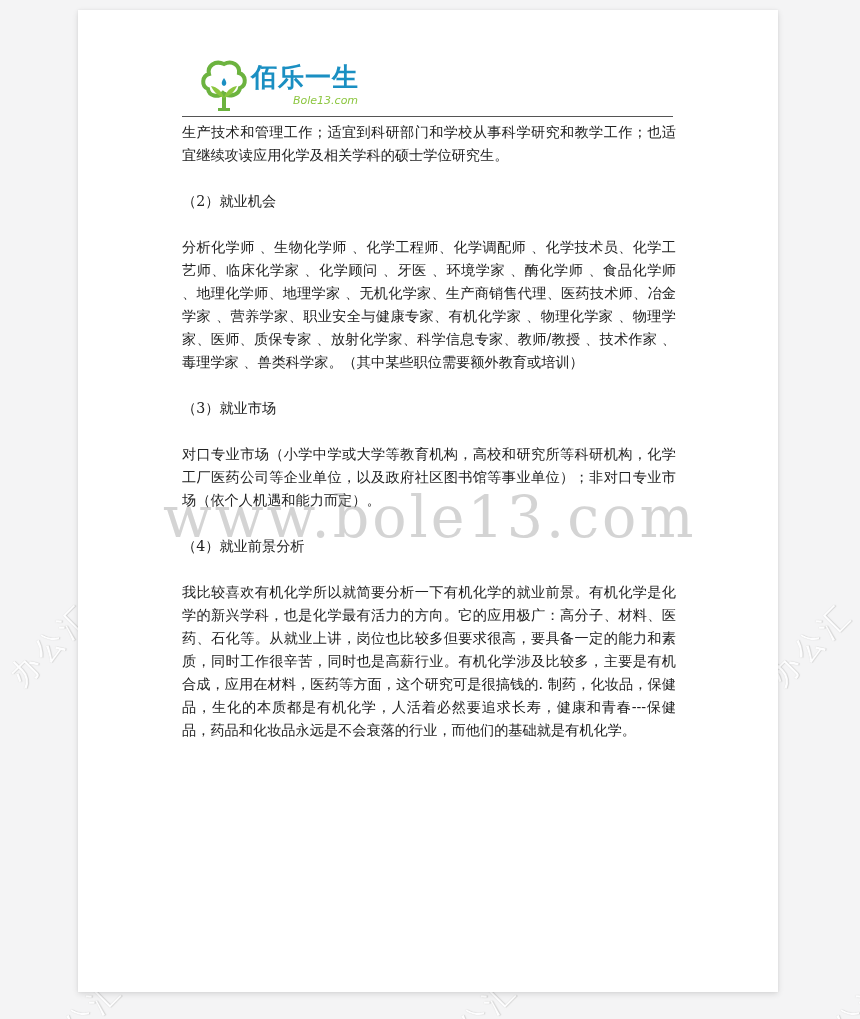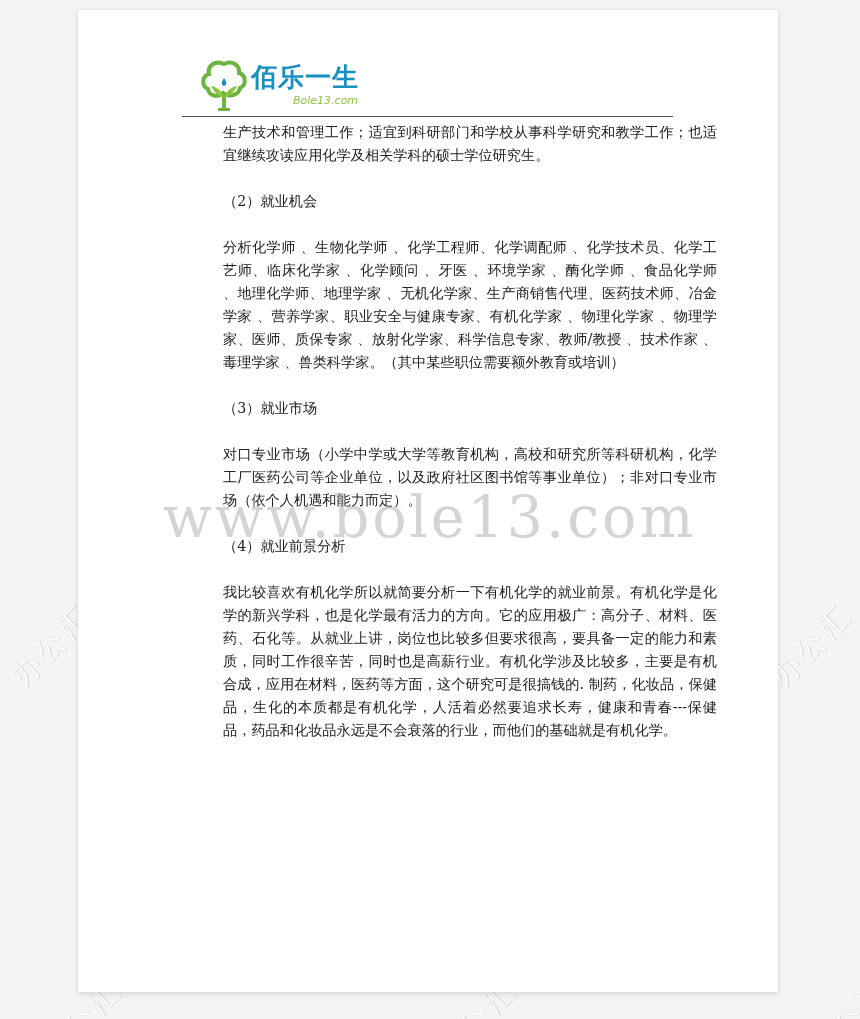--- a/index.html
+++ b/index.html
@@ -54,21 +54,20 @@
     width: 491px; height: 0;
     border-top: 1px solid #555;
   }
   .content {
     position: absolute; left: 104px; top: 111px;
     width: 494px;
     font-size: 14.2px;
     line-height: 23px;
     color: #222;
     z-index: 2;
-    margin-left: 41px;
   }
   .content p { margin: 0; text-align: justify; }
   .gap { height: 23px; }
   .heading-bold { font-weight: bold; }
   .watermark-url {
     position: absolute; left: 85px; top: 474px;
     font-family: "DejaVu Serif", "Liberation Serif", serif;
     font-size: 57px;
     color: rgba(160,160,160,0.45);
     letter-spacing: 3px;

